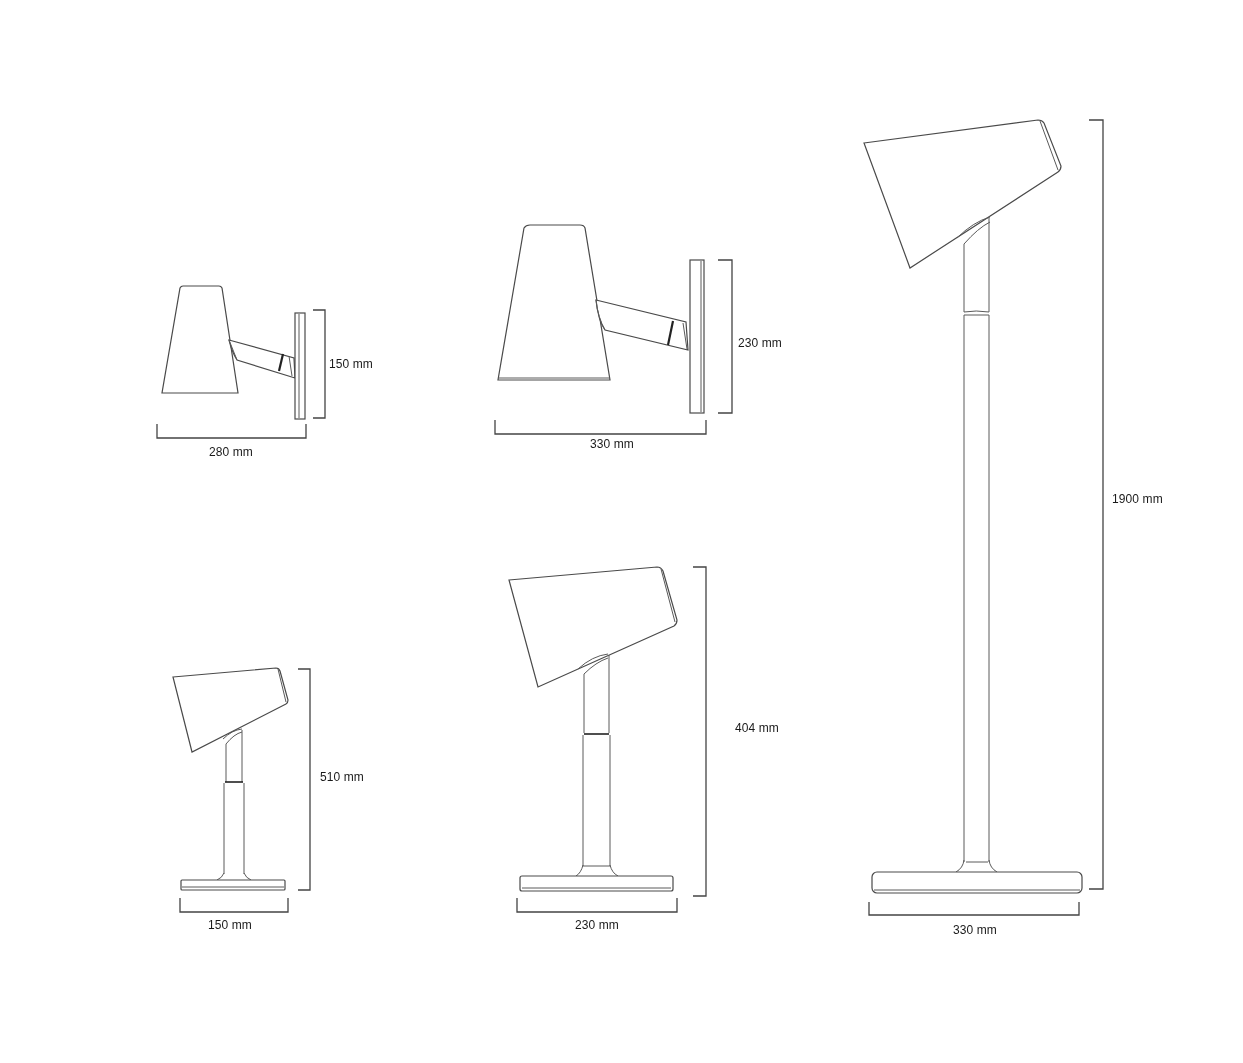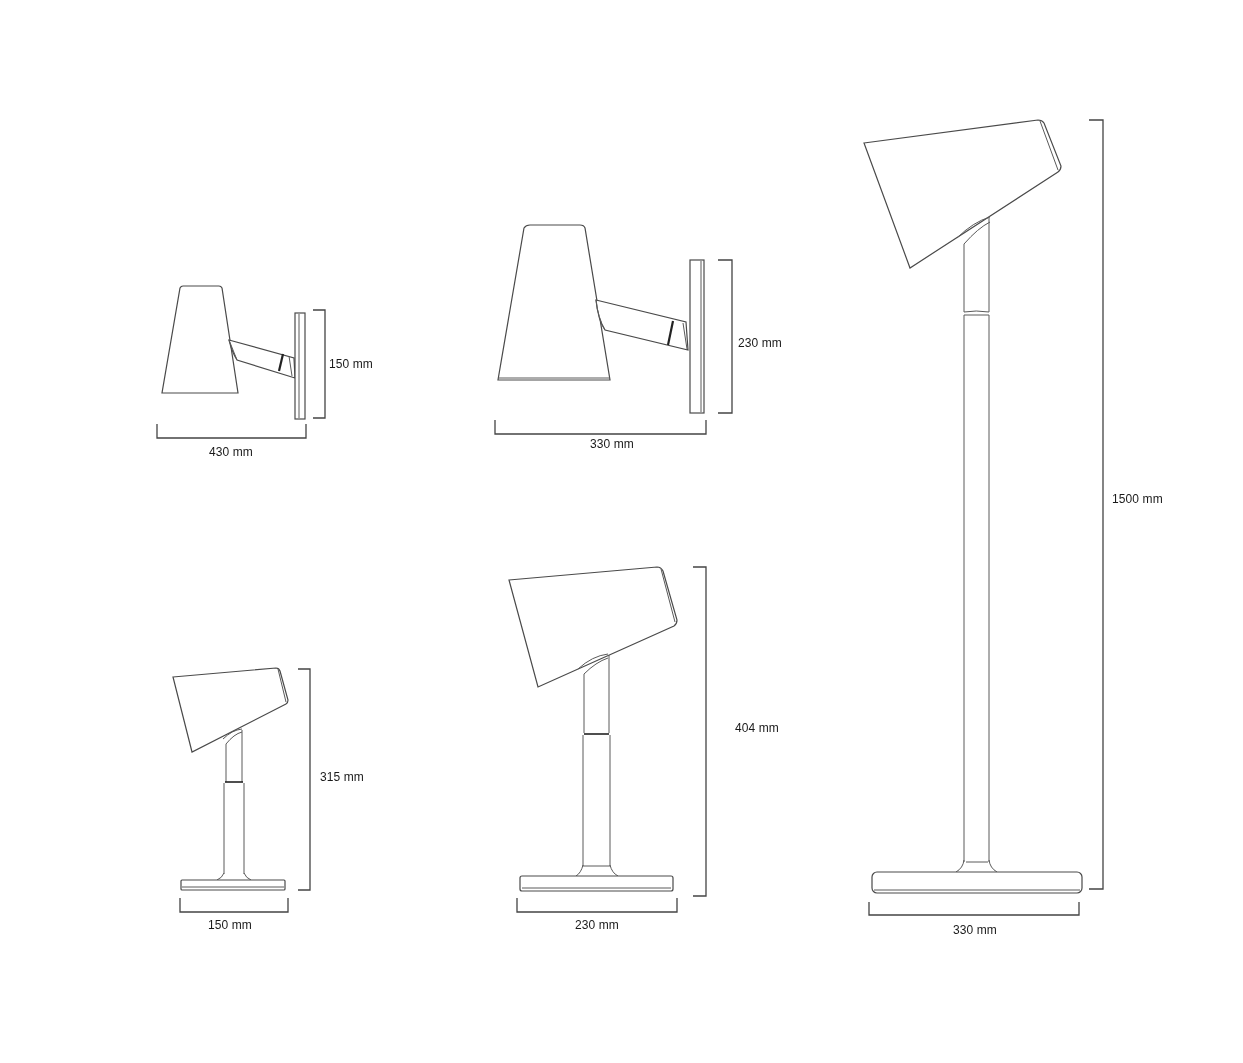--- a/index.html
+++ b/index.html
@@ -136,26 +136,26 @@
       <line class="thin" x1="874" y1="890" x2="1080" y2="890"></line>
 
       <path class="dim" d="M1089,120 L1103,120 L1103,889 L1089,889"></path>
 
       <path class="dim" d="M869,902 L869,915 L1079,915 L1079,902"></path>
     </g>
   </svg>
 
   
   <span class="label" style="left:329px; top:357px;">150 mm</span>
-  <span class="label" style="left:209px; top:445px;">430 mm</span>
+  <span class="label" style="left:209px; top:445px;">280 mm</span>
 
   <span class="label" style="left:738px; top:336px;">230 mm</span>
   <span class="label" style="left:590px; top:437px;">330 mm</span>
 
-  <span class="label" style="left:320px; top:770px;">315 mm</span>
+  <span class="label" style="left:320px; top:770px;">510 mm</span>
   <span class="label" style="left:208px; top:918px;">150 mm</span>
 
   <span class="label" style="left:735px; top:721px;">404 mm</span>
   <span class="label" style="left:575px; top:918px;">230 mm</span>
 
-  <span class="label small" style="left:1112px; top:492px;">1500 mm</span>
+  <span class="label small" style="left:1112px; top:492px;">1900 mm</span>
   <span class="label small" style="left:953px; top:923px;">330 mm</span>
 </div>
 
 </body></html>

